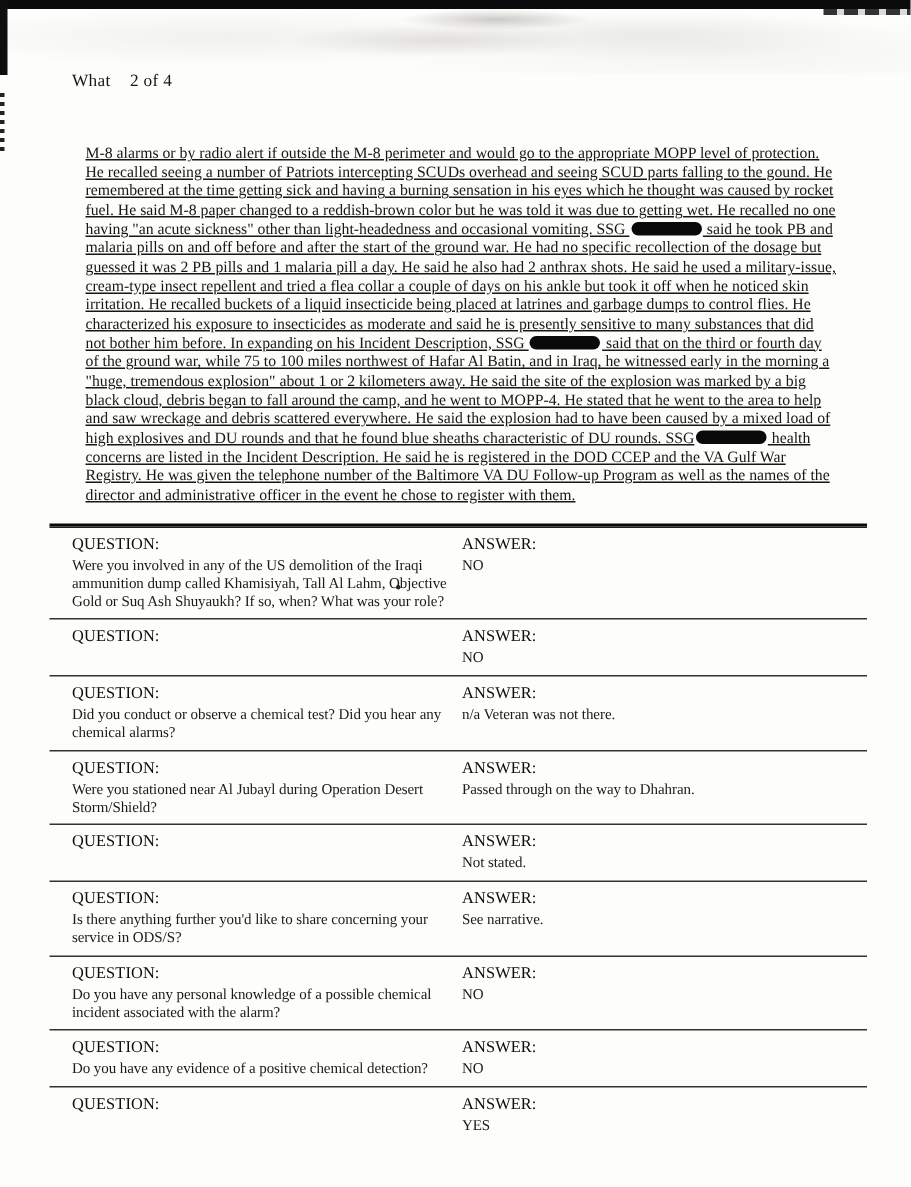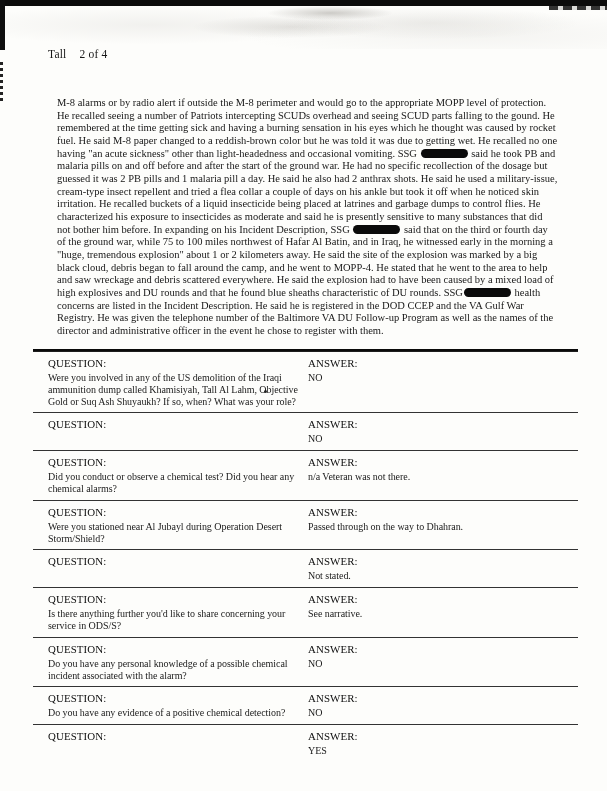--- a/index.html
+++ b/index.html
@@ -51,21 +51,21 @@
   
   .page-header {
     position: absolute; left: 48px; top: 48px;
     font-size: 11.5px; letter-spacing: 0.2px;
   }
   .page-header .val { margin-left: 13px; margin-top: 30px; }
   
   .narrative {
     position: absolute; left: 57px; top: 97px; width: 501px;
     font-size: 10.5px; line-height: 12.65px;
-    text-align: left; color: #171717;
+    text-align: left; color: #171717; text-decoration: underline;
   }
   .redaction {
     display: inline-block;
     width: 47px; height: 9px;
     background: #0a0a0a;
     border-radius: 5px;
     vertical-align: -1px;
     margin: 0 1px;
   }
   
@@ -107,21 +107,21 @@
 <div class="page">
 
   <div class="noise-band"></div>
   <div class="top-bar"></div>
   <div class="top-bar-right"></div>
   <div class="left-bar"></div>
   <div class="left-dashes"></div>
   <div class="dot-artifact"></div>
 
   <div class="page-header">
-    <span>Tall</span><span class="val">2 of 4</span>
+    <span>What</span><span class="val">2 of 4</span>
   </div>
 
   <div class="narrative" id="narrative">M-8 alarms or by radio alert if outside the M-8 perimeter and would go to the appropriate MOPP level of protection.  He recalled seeing a number of Patriots intercepting SCUDs overhead and seeing SCUD parts falling to the gound.  He remembered at the time getting sick and having a burning sensation in his eyes which he thought was caused by rocket fuel.  He said M-8 paper changed to a reddish-brown color but he was told it was due to getting wet.  He recalled no one having "an acute sickness" other than light-headedness and occasional vomiting.  SSG <span class="redaction"></span> said he took PB and malaria pills on and off before and after the start of the ground war.  He had no specific recollection of the dosage but guessed it was 2 PB pills and 1 malaria pill a day.  He said he also had 2 anthrax shots.  He said he used a military-issue, cream-type insect repellent and tried a flea collar a couple of days on his ankle but took it off when he noticed skin irritation.  He recalled buckets of a liquid insecticide being placed at latrines and garbage dumps to control flies.  He characterized his exposure to insecticides as moderate and said he is presently sensitive to many substances that did not bother him before.  In expanding on his Incident Description, SSG <span class="redaction"></span> said that on the third or fourth day of the ground war, while 75 to 100 miles northwest of Hafar Al Batin, and in Iraq, he witnessed early in the morning a "huge, tremendous explosion" about 1 or 2 kilometers away.  He said the site of the explosion was marked by a big black cloud, debris began to fall around the camp, and he went to MOPP-4.  He stated that he went to the area to help and saw wreckage and debris scattered everywhere.  He said the explosion had to have been caused by a mixed load of high explosives and DU rounds and that he found blue sheaths characteristic of DU rounds.  SSG<span class="redaction"></span> health concerns are listed in the Incident Description.  He said he is registered in the DOD CCEP and the VA Gulf War Registry.  He was given the telephone number of the Baltimore VA DU Follow-up Program as well as the names of the director and administrative officer in the event he chose to register with them.</div>
 
   <div class="qa-table">
     <div class="double-line"></div>
     <div id="qa-rows">
   <div class="qa-row">
     <div class="q-col">
       <div class="qa-head">QUESTION:</div>

